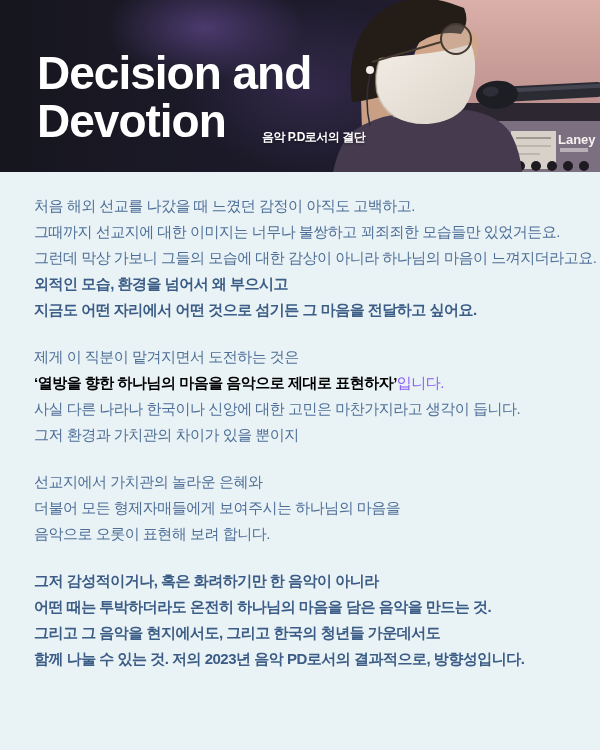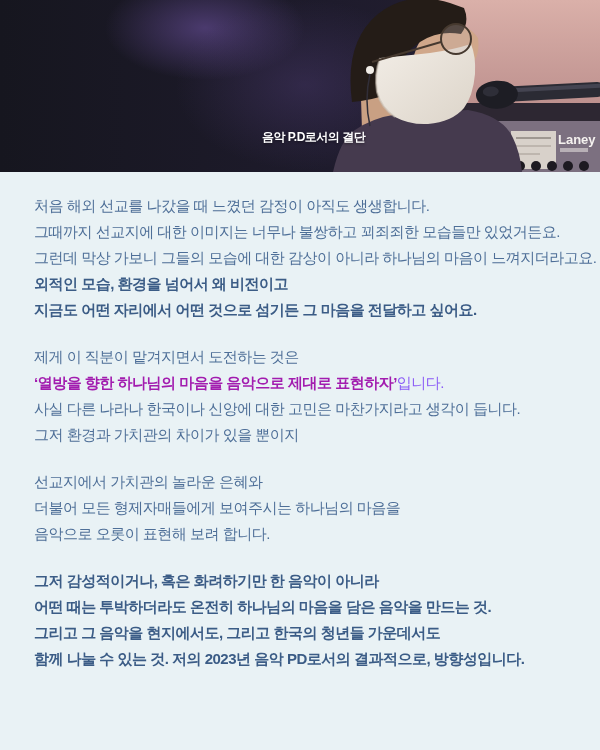--- a/index.html
+++ b/index.html
@@ -24,21 +24,21 @@
 
   
   .article{padding:21px 6px 0 34px;overflow:hidden;}
   .para{margin:0 0 21px 0;}
   .line{
     margin:0;white-space:nowrap;
     font-size:15px;line-height:26px;letter-spacing:-0.5px;
     color:#4e6f98;font-weight:400;
   }
   .line.b{font-weight:700;color:#3b5c86;}
-  .line .q{font-weight:700;color:#a21caf;margin-top:30px;}
+  .line .q{font-weight:700;color:#000000;margin-top:30px;}
   .line .r{font-weight:400;color:#8b5cf6;}
 </style>
 </head>
 <body>
 
 <div class="poster">
 
   <header class="hero">
     <svg width="600" height="172" viewBox="0 0 600 172" aria-hidden="true">
       <defs>
@@ -97,30 +97,36 @@
         <path d="M333 172 Q340 140 355 130 Q372 118 398 114 L468 110 Q503 116 513 138 Q520 152 522 172 Z" fill="#453a4e"></path>
         <path d="M380 58 Q374 74 377 92 Q381 108 395 117 Q410 125 428 124 Q452 122 464 108 Q473 96 475 74 Q476 56 471 44 Q452 50 430 53 Q402 56 380 58 Z" fill="url(#g-mask)"></path>
         <path d="M380 58 Q374 74 377 92 Q381 108 395 117" fill="none" stroke="#c9c0b4" stroke-width="2" opacity="0.6"></path>
         <circle cx="456" cy="39" r="15" fill="#c8b4ac" fill-opacity="0.3" stroke="#46392f" stroke-width="2"></circle>
         <line x1="441" y1="42" x2="372" y2="62" stroke="#46392f" stroke-width="2"></line>
         <circle cx="370" cy="70" r="4" fill="#f1ede7"></circle>
         <path d="M370 74 Q364 100 370 126" fill="none" stroke="#312e38" stroke-width="1.5"></path>
       </g>
     </svg>
 
+    <div class="titles">
+      <h1 class="title">
+        <span class="t-line">Decision and</span>
+        <span class="t-line">Devotion</span>
+      </h1>
+    </div>
     <div class="subtitle">음악 P.D로서의 결단</div>
   </header>
 
   <main class="article">
 
     <div class="para">
-      <p class="line">처음 해외 선교를 나갔을 때 느꼈던 감정이 아직도 생생합니다.</p>
+      <p class="line">처음 해외 선교를 나갔을 때 느꼈던 감정이 아직도 고백하고.</p>
       <p class="line">그때까지 선교지에 대한 이미지는 너무나 불쌍하고 꾀죄죄한 모습들만 있었거든요.</p>
       <p class="line">그런데 막상 가보니 그들의 모습에 대한 감상이 아니라 하나님의 마음이 느껴지더라고요.</p>
-      <p class="line b">외적인 모습, 환경을 넘어서 왜 비전이고</p>
+      <p class="line b">외적인 모습, 환경을 넘어서 왜 부으시고</p>
       <p class="line b">지금도 어떤 자리에서 어떤 것으로 섬기든 그 마음을 전달하고 싶어요.</p>
     </div>
 
     <div class="para">
       <p class="line">제게 이 직분이 맡겨지면서 도전하는 것은</p>
       <p class="line"><span class="q">‘열방을 향한 하나님의 마음을 음악으로 제대로 표현하자’</span><span class="r">입니다.</span></p>
       <p class="line">사실 다른 나라나 한국이나 신앙에 대한 고민은 마찬가지라고 생각이 듭니다.</p>
       <p class="line">그저 환경과 가치관의 차이가 있을 뿐이지</p>
     </div>
 

